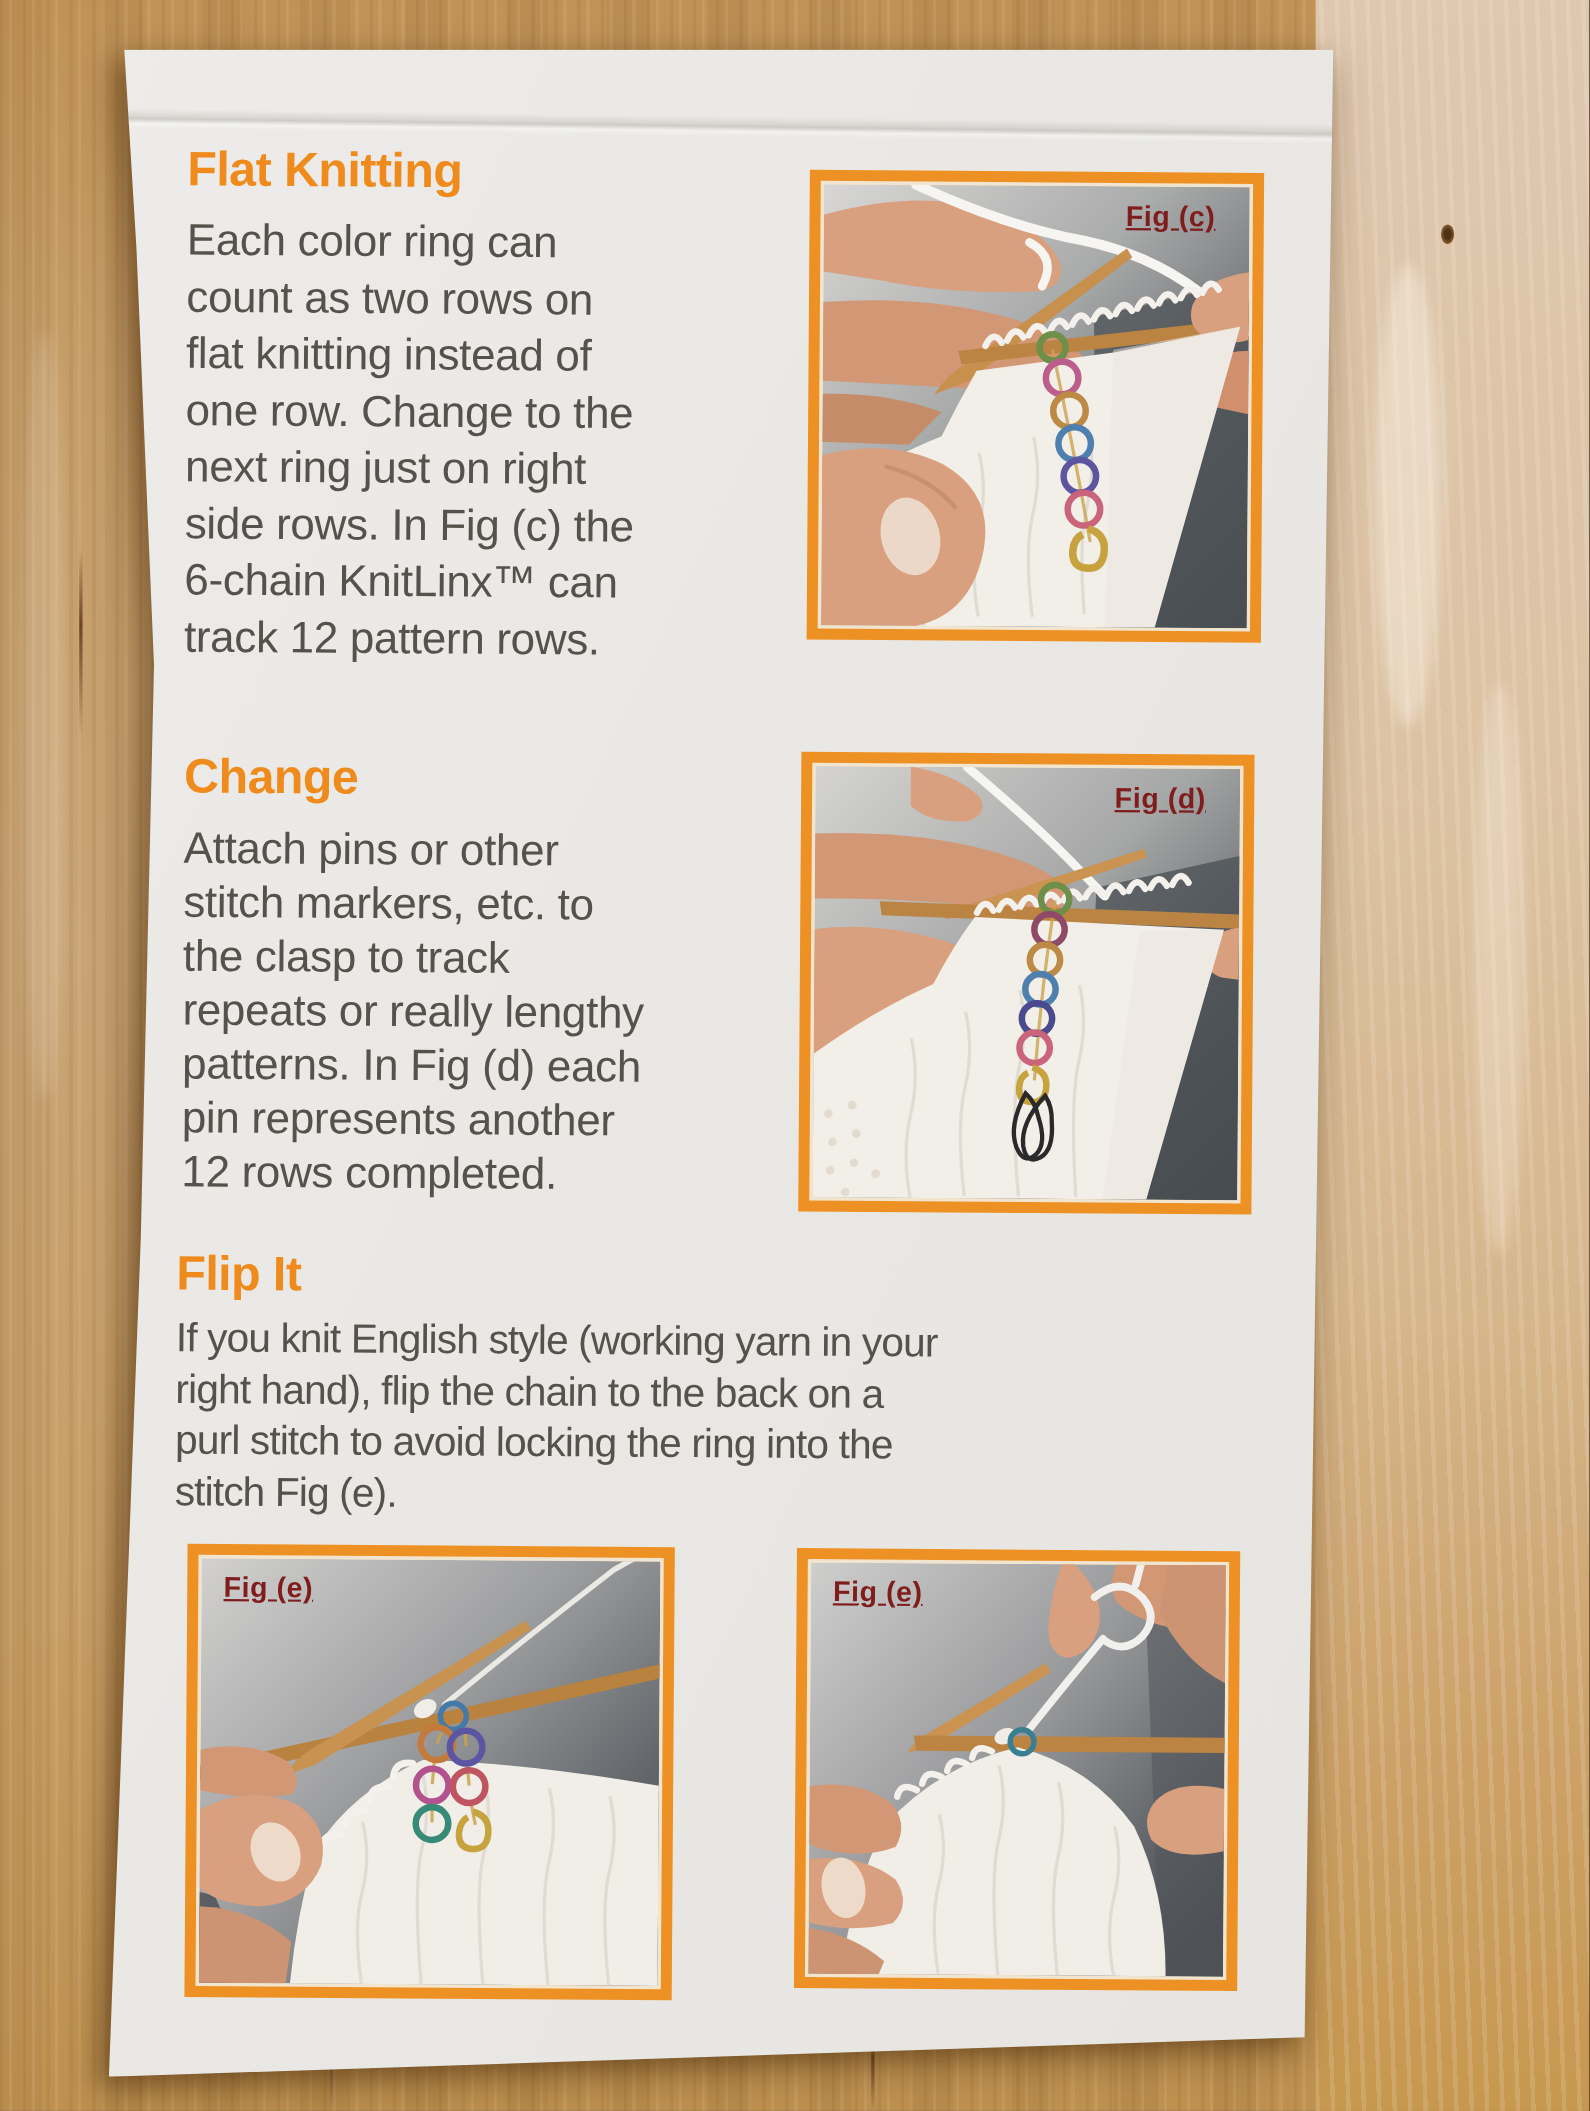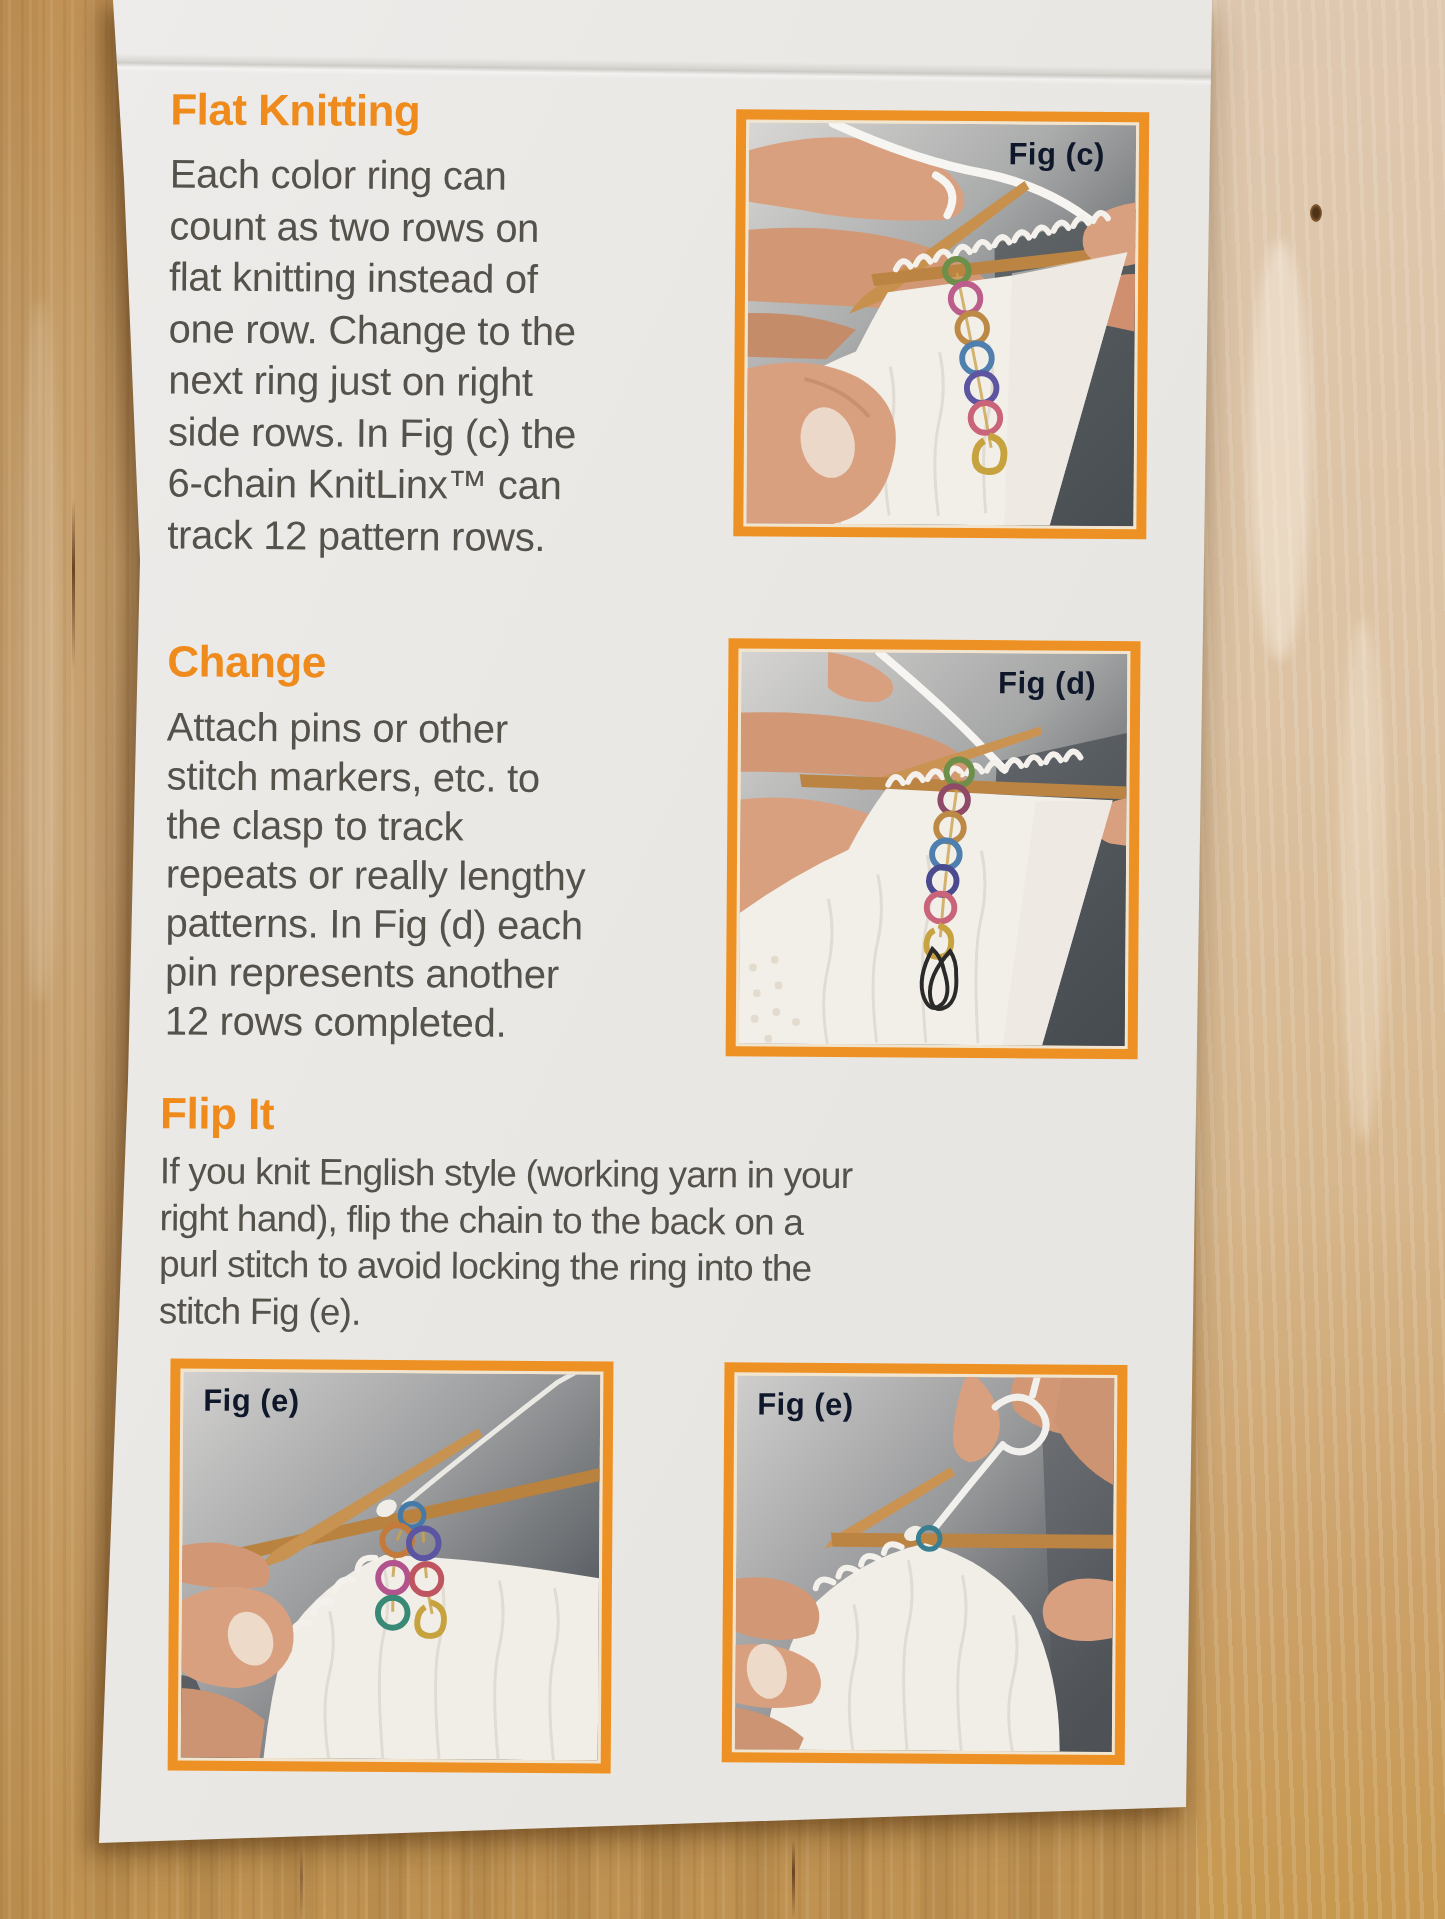--- a/index.html
+++ b/index.html
@@ -19,40 +19,40 @@
       repeating-linear-gradient(88deg, rgba(255,250,240,.14) 0 4px, rgba(0,0,0,0) 4px 14px),
       linear-gradient(180deg,#dfc8b0 0%,#dcc2a2 38%,#d6b68c 62%,#cda26a 82%,#c6984f 100%);}
   .wood-streak{position:absolute;background:rgba(255,250,242,.38);filter:blur(6px);border-radius:50%;}
   .knot{position:absolute;left:1310px;top:204px;width:12px;height:18px;border-radius:50%;
     background:radial-gradient(ellipse at center,#4e3317 0 35%,#8a6034 70%,rgba(138,96,52,0) 100%);}
   .crack{position:absolute;width:3px;background:linear-gradient(180deg,rgba(92,55,20,0),#6b4423 40%,rgba(92,55,20,0));}
 
   
   .card-wrap{position:absolute;inset:0;filter:drop-shadow(-9px 8px 11px rgba(78,45,14,.5)) drop-shadow(0 16px 20px rgba(90,55,18,.3));}
   .card{position:absolute;inset:0;background:linear-gradient(115deg,#edecea 0%,#e9e8e5 40%,#e6e4e0 100%);
-        clip-path:polygon(113px 0px,1212px 0px,1186px 1807px,99px 1843px,128px 1080px,140px 560px,124px 180px);}
+        clip-path:polygon(113px 0px,1212px 0px,1186px 1807px,99px 1843px,128px 1080px,140px 560px,124px 180px);margin-top:45px;}
   .crease{position:absolute;left:104px;top:56px;width:1108px;height:26px;transform:rotate(0.75deg);
     background:linear-gradient(180deg,rgba(0,0,0,0) 18%,rgba(125,115,100,.16) 44%,rgba(105,96,84,.22) 53%,rgba(255,255,255,.4) 70%,rgba(0,0,0,0) 88%);}
   .content{position:absolute;inset:0;transform:rotate(0.4deg);transform-origin:113px 0px;}
 
   .heading{position:absolute;margin:0;font-weight:bold;font-size:44px;letter-spacing:-0.5px;color:#ef8b1c;}
   .body-text{position:absolute;white-space:pre-line;color:#55514b;letter-spacing:-0.3px;}
   .t-col{font-size:40px;line-height:51.5px;}
   .t-wide{font-size:37px;line-height:46.5px;letter-spacing:-0.8px;}
   .h-flat{left:171px;top:84px;}
   .t-flat{left:171px;top:148px;width:600px;}
   .h-attach{left:172px;top:636px;}
   .t-attach{left:172px;top:702px;width:600px;line-height:49px;}
   .h-flip{left:168px;top:1088px;}
   .t-flip{left:168px;top:1148px;width:850px;}
 
   
   .photo{position:absolute;box-sizing:border-box;border:10px solid #ee9125;background:#f2e5cf;}
   .photo svg{position:absolute;left:3px;top:3px;width:calc(100% - 6px);height:calc(100% - 6px);}
-  .fig-label{position:absolute;font-weight:bold;font-size:31px;letter-spacing:0.5px;color:#0f172a;z-index:3;}
+  .fig-label{position:absolute;font-weight:bold;font-size:26px;letter-spacing:0.5px;color:#7f1d1d;z-index:3;text-decoration:underline;}
   .lbl-tr{top:15px;right:34px;}
   .lbl-tl{top:14px;left:23px;}
   .p-c {left:737px;top:105px;width:413px;height:427px;}
   .p-d {left:733px;top:634px;width:412px;height:418px;}
   .p-e1{left:180px;top:1358px;width:443px;height:412px;}
   .p-e2{left:734px;top:1358px;width:403px;height:400px;}
 </style>
 </head>
 <body>
 

